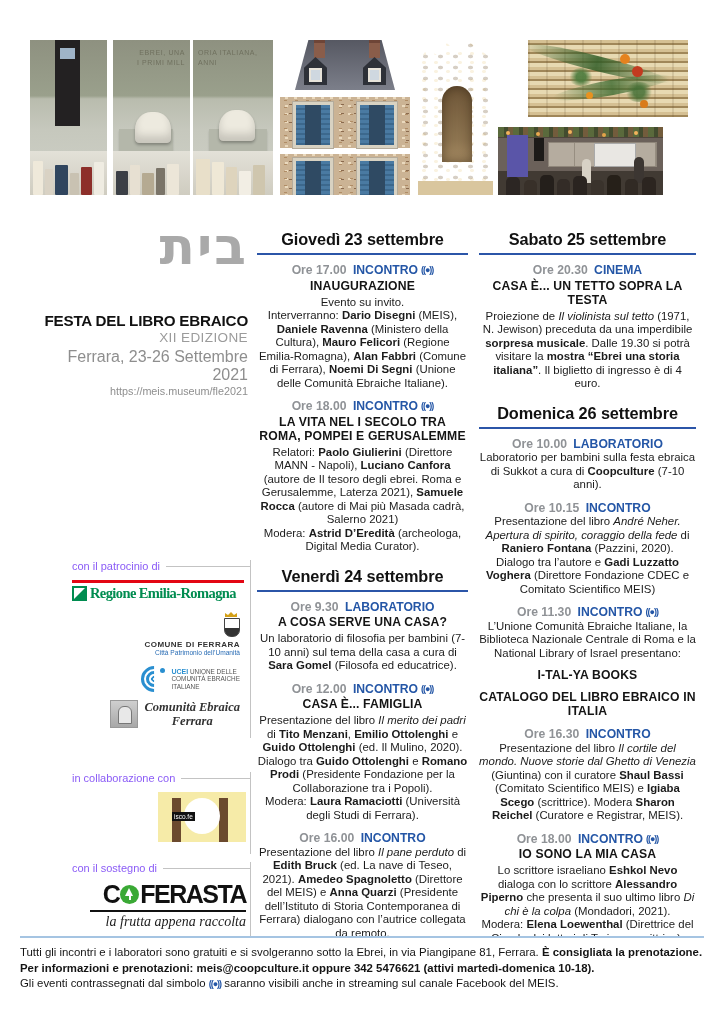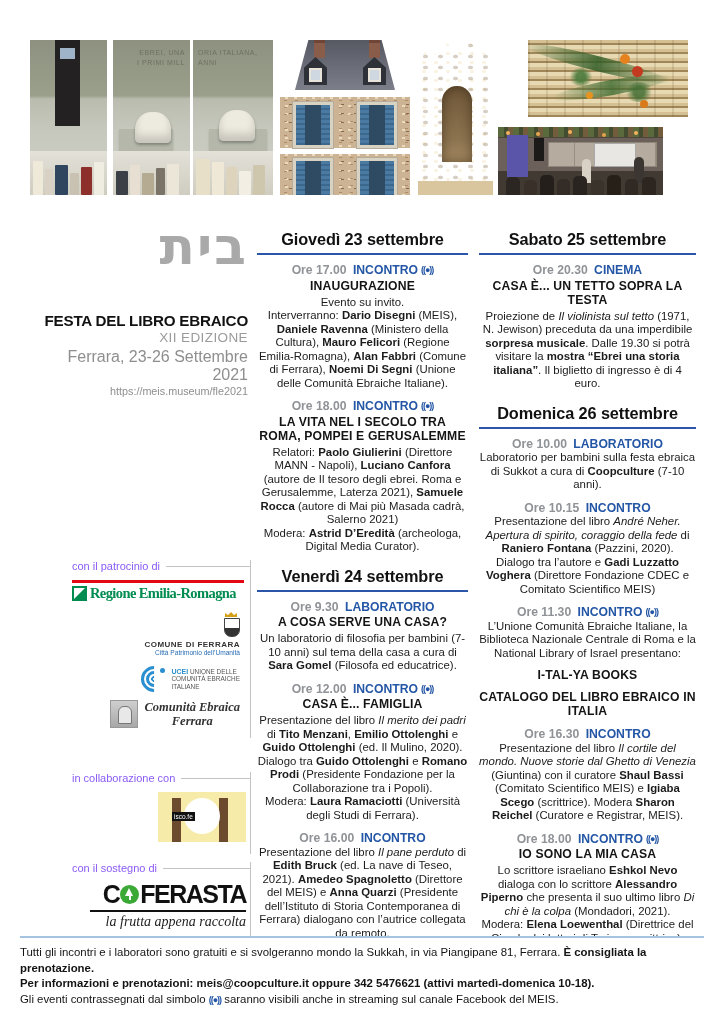--- a/index.html
+++ b/index.html
@@ -448,18 +448,18 @@
               <h3 class="event-title">IO SONO LA MIA CASA</h3>
               <p class="event-body"><span class="">Lo scrittore israeliano </span><span class="b">Eshkol Nevo</span><span class=""> dialoga con lo scrittore </span><span class="b">Alessandro Piperno</span><span class=""> che presenta il suo ultimo libro </span><span class="i">Di chi è la colpa</span><span class=""> (Mondadori, 2021).
 Modera: </span><span class="b">Elena Loewenthal</span><span class=""> (Direttrice del Circolo dei lettori di Torino e scrittrice).</span></p>
             </div>
   </article>
 </div>
   </section>
 </div>
 
   <div class="footer">
-    <p><span class="">Tutti gli incontri e i laboratori sono gratuiti e si svolgeranno mondo la Sukkah, in via Piangipane 81, Ferrara. </span><span class="b">È consigliata la prenotazione.</span></p>
+    <p><span class="">Tutti gli incontri e i laboratori sono gratuiti e si svolgeranno sotto la Ebrei, in via Piangipane 81, Ferrara. </span><span class="b">È consigliata la prenotazione.</span></p>
     <p><span class="b">Per informazioni e prenotazioni: meis@coopculture.it oppure 342 5476621 (attivi martedì-domenica 10-18).</span></p>
     <p><span class="">Gli eventi contrassegnati dal simbolo </span><span class="seg-icon">((●))</span><span class=""> saranno visibili anche in streaming sul canale Facebook del MEIS.</span></p>
   </div>
 
 </div>
 
 </body></html>

